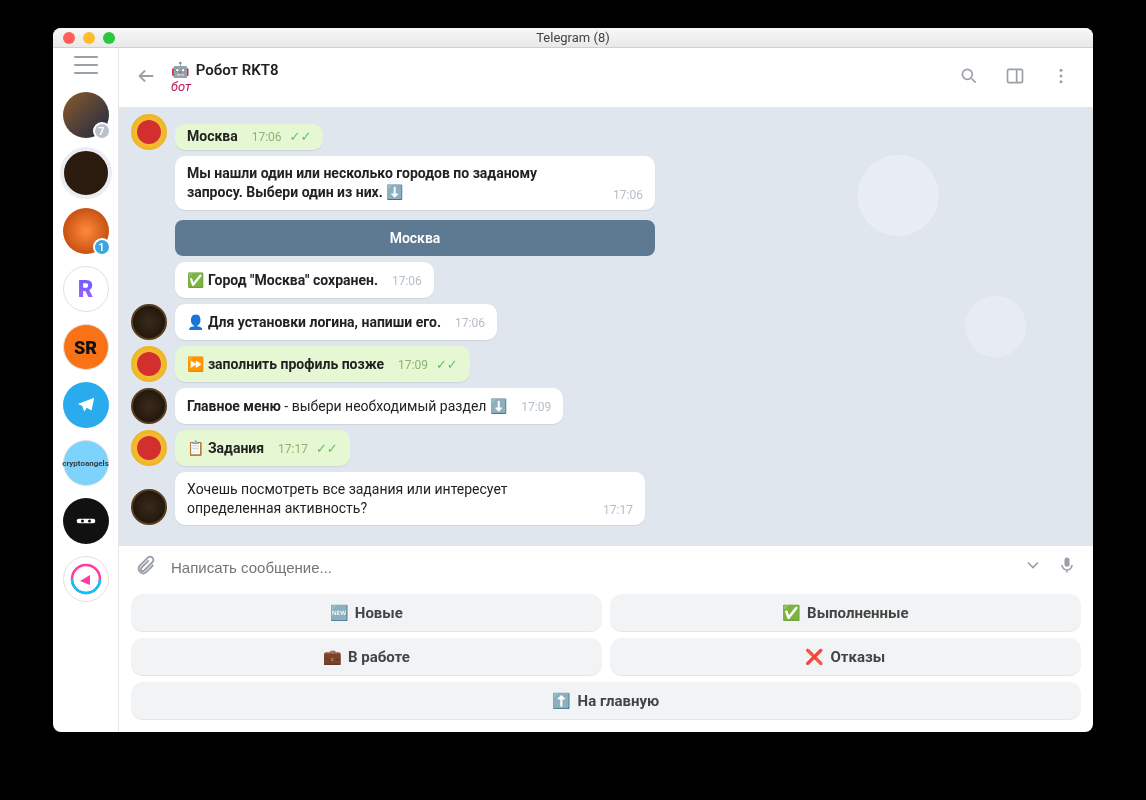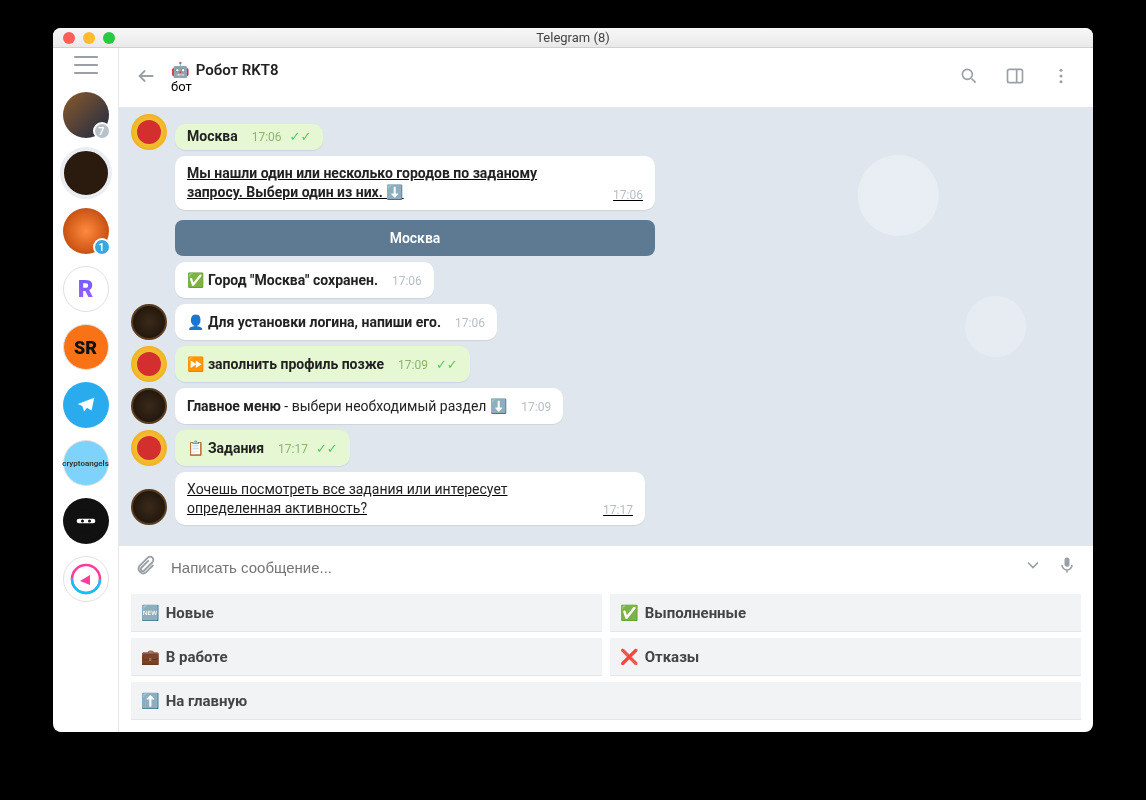--- a/index.html
+++ b/index.html
@@ -70,21 +70,21 @@
   .avatar.purple span{font-size:24px;font-weight:900;background:linear-gradient(#6a5cff,#a060ff);-webkit-background-clip:text;color:transparent;}
 
   .main { flex:1; display:flex; flex-direction:column; min-width:0;}
   .header {
     height:60px; border-bottom:1px solid #e6e6e6; display:flex; align-items:center;
     padding:0 16px; gap:14px;
   }
   .back-btn{cursor:pointer;color:#9aa0a6;}
   .chat-title{flex:1;}
   .chat-title .name{font-weight:600;font-size:15px;color:#222;display:flex;align-items:center;gap:6px;}
-  .chat-title .sub{font-size:13px;color:#000000;}
+  .chat-title .sub{font-size:13px;color:#be185d;font-style:italic;}
   .hicon{color:#9aa0a6;cursor:pointer;padding:6px;}
 
   .chat {
     flex:1; overflow:hidden;
     background:#dfe6ee;
     background-image:
       radial-gradient(circle at 80% 20%, rgba(255,255,255,.3) 0 40px, transparent 41px),
       radial-gradient(circle at 90% 50%, rgba(255,255,255,.25) 0 30px, transparent 31px);
     padding:6px 20px 10px 12px;
   }
@@ -98,36 +98,36 @@
     background:#fff;border-radius:10px;padding:8px 12px;max-width:480px;
     box-shadow:0 1px 1px rgba(0,0,0,.08);position:relative;
   }
   .bubble.out{background:#e6f7d4;}
   .bubble .txt{font-size:14px;color:#222;line-height:1.35;}
   .bubble .txt b{font-weight:700;}
   .bubble .time{font-size:12px;color:#a9b18f;margin-left:10px;display:inline;}
   .bubble.in .time{color:#b6bec7;}
   .bubble.out .time{color:#8eb36f;}
   .ticks{color:#5fc35f;font-size:13px;margin-left:4px;}
-  .bubble .row{display:flex;align-items:flex-end;justify-content:space-between;gap:12px;text-decoration:underline;}
+  .bubble .row{display:flex;align-items:flex-end;justify-content:space-between;gap:12px;}
   .inline-btn{
     background:#5d7a92;color:#fff;text-align:center;border-radius:8px;
     padding:10px 12px;margin-top:6px;font-size:14px;font-weight:600;cursor:pointer;
     max-width:480px;
   }
   .bubble-group{display:flex;flex-direction:column;gap:4px;}
 
   .composer{border-top:1px solid #e6e6e6;padding:8px 16px;display:flex;align-items:center;gap:14px;}
   .composer .input{flex:1;font-size:15px;color:#9aa0a6;outline:none;border:none;}
   .cicon{color:#9aa0a6;cursor:pointer;}
 
   .kbd{padding:6px 12px 12px;display:flex;flex-direction:column;gap:6px;}
   .kbd-row{display:flex;gap:8px;}
   .kbd-btn{
-    flex:1;background:#f1f3f5;border-radius:0;padding:10px;text-align:left;
+    flex:1;background:#f1f3f5;border-radius:12px;padding:10px;text-align:center;
     font-size:15px;font-weight:700;color:#444;cursor:pointer;
     box-shadow:inset 0 -1px 0 rgba(0,0,0,.05);
   }
   .pre{margin-right:6px;}
 </style>
 </head>
 <body>
 
 <div class="window">
   <div class="titlebar">

